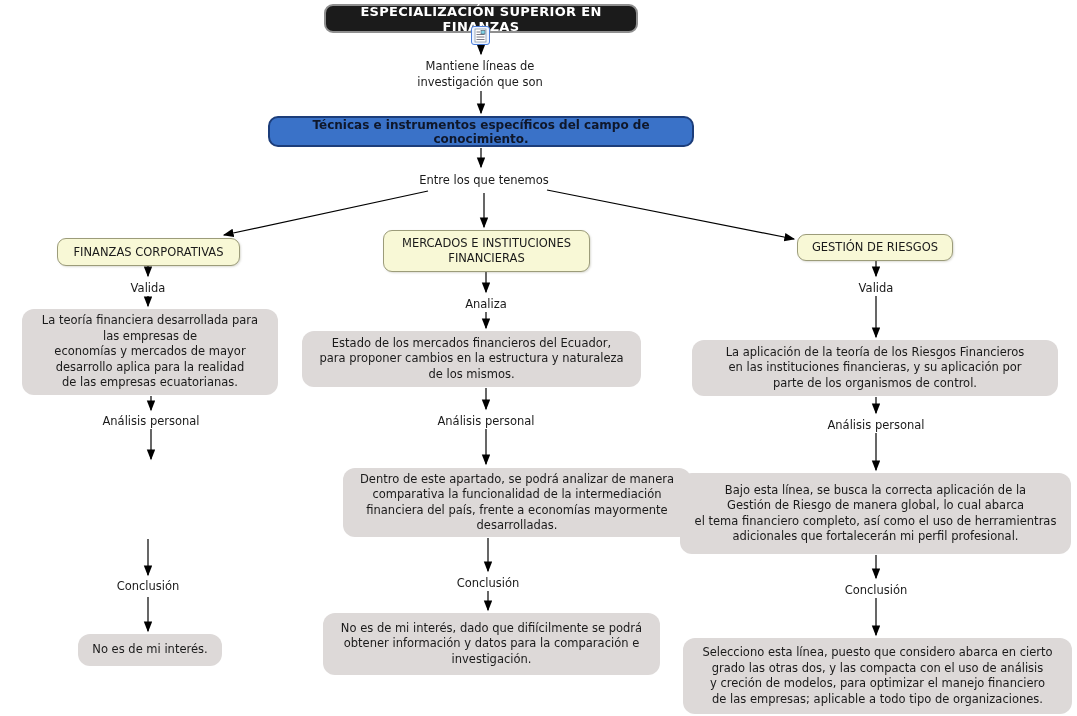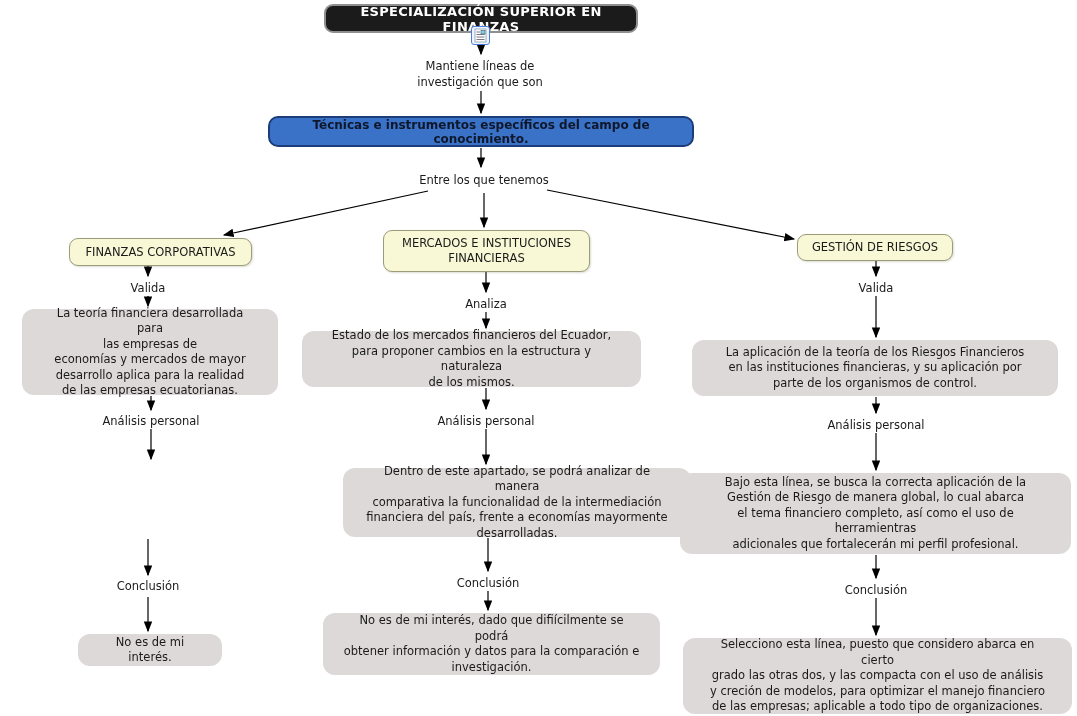--- a/index.html
+++ b/index.html
@@ -22,21 +22,21 @@
   .branch-node{
     background:#f8f8d6;border:1.5px solid #9c9c7a;border-radius:9px;
     display:flex;align-items:center;justify-content:center;
     font-size:11.5px;text-align:center;white-space:pre-line;line-height:15px;
     box-shadow:1px 1px 2px rgba(120,120,90,.25);
   }
   .note{
     background:#ddd9d8;border-radius:12px;
     display:flex;align-items:center;justify-content:center;
     font-size:11.5px;text-align:center;white-space:pre-line;line-height:15.5px;
-    padding:6px 20px;
+    padding:6px 1px;
   }
   .phrase{
     background:#ffffff;font-size:11.5px;text-align:center;white-space:pre-line;
     line-height:16px;transform:translateX(-50%);padding:0 3px;
   }
   .res-icon{display:block;}
 </style>
 </head>
 <body>
 
@@ -93,21 +93,21 @@
     </svg>
   </div>
 
   <div class="abs phrase" style="left:480px;top:58px;">Mantiene líneas de
 investigación que son</div>
 
   <div class="abs focus-node" style="left:268px;top:116px;width:426px;height:31px;">Técnicas e instrumentos específicos del campo de conocimiento.</div>
 
   <div class="abs phrase" style="left:484px;top:172px;text-align:center;">Entre los que tenemos</div>
 
-  <div class="abs branch-node" style="left:69px;top:238px;width:183px;height:28px;">FINANZAS CORPORATIVAS</div>
+  <div class="abs branch-node" style="left:57px;top:238px;width:183px;height:28px;">FINANZAS CORPORATIVAS</div>
 
   <div class="abs phrase" style="left:148px;top:280px;">Valida</div>
 
   <div class="abs note" style="left:22px;top:309px;width:256px;height:86px;">La teoría financiera desarrollada para
 las empresas de
 economías y mercados de mayor
 desarrollo aplica para la realidad
 de las empresas ecuatorianas.</div>
 
   <div class="abs phrase" style="left:151px;top:413px;">Análisis personal</div>

